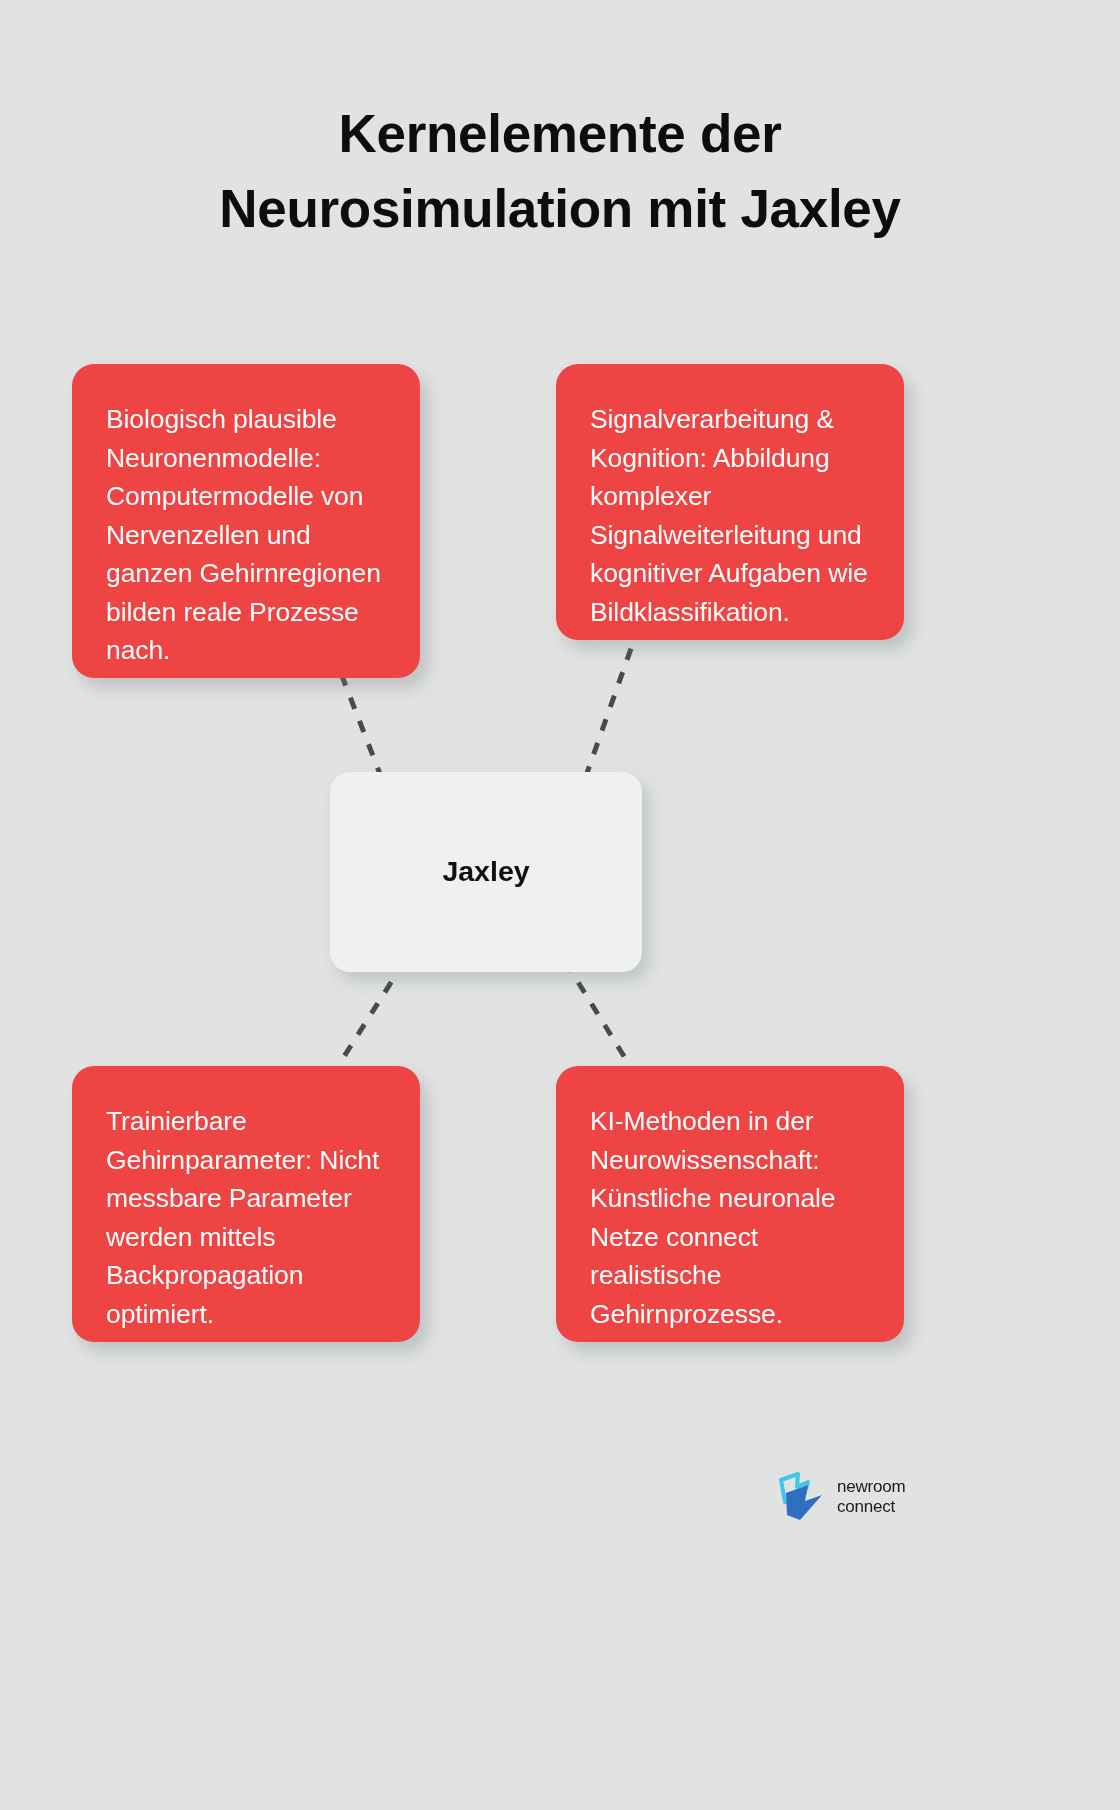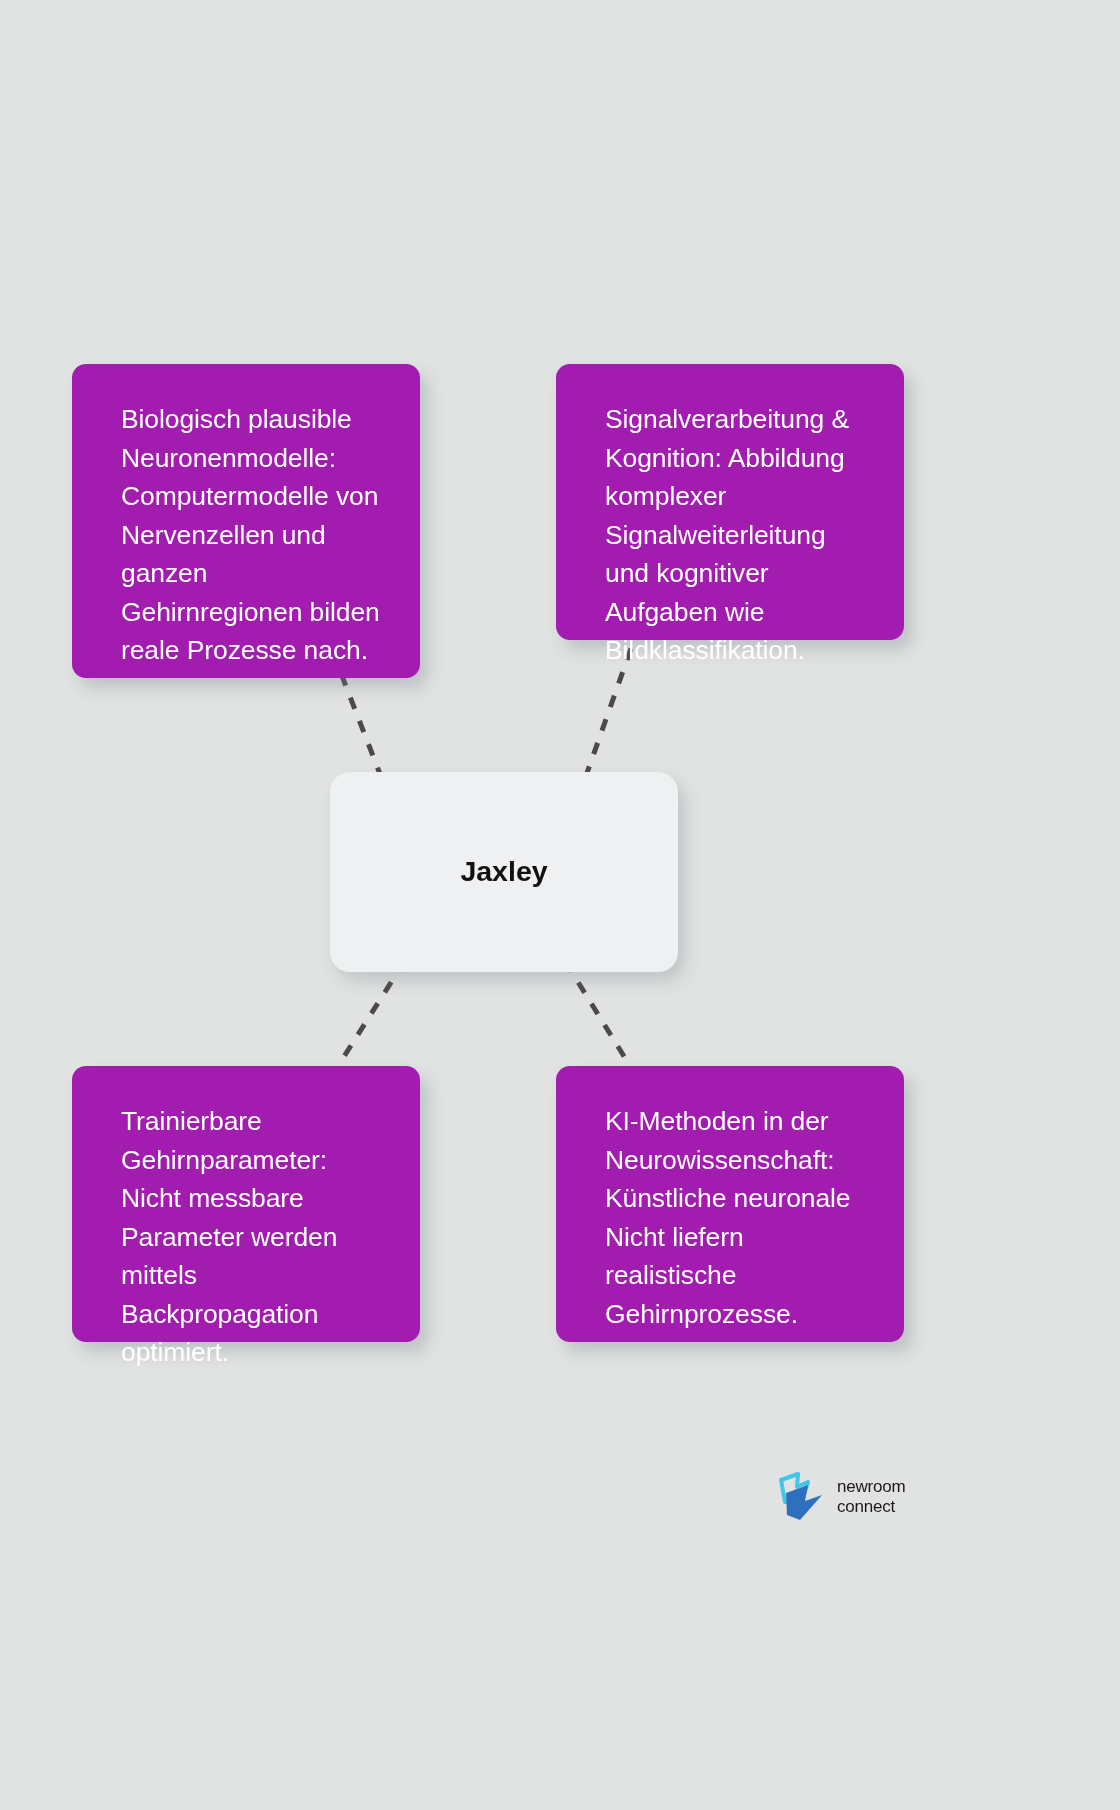--- a/index.html
+++ b/index.html
@@ -43,40 +43,40 @@
     left: 0;
     top: 0;
     width: 1120px;
     height: 1810px;
     pointer-events: none;
   }
 
   
   .card {
     position: absolute;
-    border-radius: 14px;
-    background: #a21caf;
+    border-radius: 22px;
+    background: #ef4444;
     color: #ffffff;
     font-size: 26.5px;
     line-height: 1.455;
-    padding: 36px 34px 34px 49px;
+    padding: 36px 34px 34px 34px;
     box-shadow: 8px 10px 16px rgba(120,128,136,0.33);
     letter-spacing: -0.1px;
   }
 
   #card-top-left     { left: 72px;  top: 364px;  width: 348px; height: 314px; }
   #card-top-right    { left: 556px; top: 364px;  width: 348px; height: 276px; }
   #card-bottom-left  { left: 72px;  top: 1066px; width: 348px; height: 276px; }
   #card-bottom-right { left: 556px; top: 1066px; width: 348px; height: 276px; }
 
   #card-center {
     position: absolute;
     left: 330px;
     top: 772px;
-    width: 348px;
+    width: 312px;
     height: 200px;
     border-radius: 20px;
     background: #eff0f2;
     box-shadow: 7px 9px 16px rgba(120,128,136,0.30);
     display: flex;
     align-items: center;
     justify-content: center;
     text-align: center;
     padding: 12px 26px;
   }
@@ -117,20 +117,24 @@
     font-size: 17px;
     color: #1b1b1b;
     letter-spacing: -0.2px;
   }
 </style>
 </head>
 <body>
 
 <div id="page">
 
+  <div id="title">
+    <div>Kernelemente der</div>
+    <div>Neurosimulation mit Jaxley</div>
+  </div>
 
   <svg id="connectors" viewBox="0 0 1120 1810" xmlns="http://www.w3.org/2000/svg">
     <line x1="418" y1="872" x2="342" y2="676" stroke="#4a4a4a" stroke-width="5" stroke-dasharray="12 13" stroke-linecap="butt"></line>
     <line x1="552" y1="872" x2="634" y2="640" stroke="#4a4a4a" stroke-width="5" stroke-dasharray="12 13" stroke-linecap="butt"></line>
     <line x1="418" y1="940" x2="338" y2="1066" stroke="#4a4a4a" stroke-width="5" stroke-dasharray="12 13" stroke-linecap="butt"></line>
     <line x1="552" y1="940" x2="630" y2="1066" stroke="#4a4a4a" stroke-width="5" stroke-dasharray="12 13" stroke-linecap="butt"></line>
   </svg>
 
   <div class="card" id="card-top-left">
     <span>Biologisch plausible Neuronenmodelle: Computermodelle von Nervenzellen und ganzen Gehirnregionen bilden reale Prozesse nach.</span>
@@ -138,21 +142,21 @@
 
   <div class="card" id="card-top-right">
     <span>Signalverarbeitung &amp; Kognition: Abbildung komplexer Signalweiterleitung und kognitiver Aufgaben wie Bildklassifikation.</span>
   </div>
 
   <div class="card" id="card-bottom-left">
     <span>Trainierbare Gehirnparameter: Nicht messbare Parameter werden mittels Backpropagation optimiert.</span>
   </div>
 
   <div class="card" id="card-bottom-right">
-    <span>KI-Methoden in der Neurowissenschaft: Künstliche neuronale Nicht liefern realistische Gehirnprozesse.</span>
+    <span>KI-Methoden in der Neurowissenschaft: Künstliche neuronale Netze connect realistische Gehirnprozesse.</span>
   </div>
 
   <div id="card-center">
     <div class="center-text">
       <div>Jaxley</div>
     </div>
   </div>
 
   <div id="logo">
     <svg id="logo-mark" viewBox="0 0 50 52" xmlns="http://www.w3.org/2000/svg">

